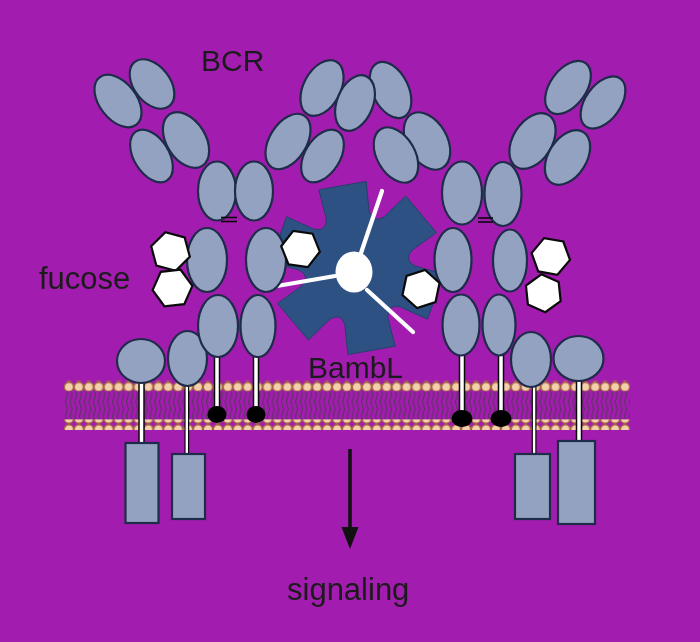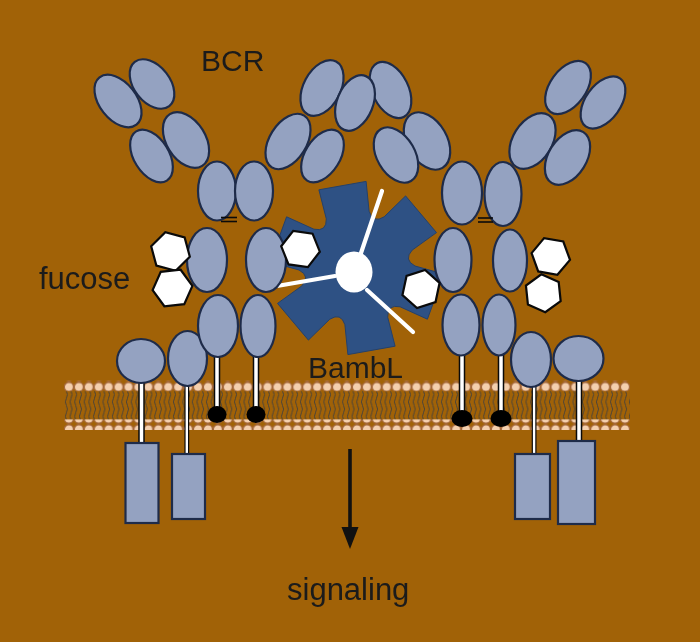--- a/index.html
+++ b/index.html
@@ -5,21 +5,21 @@
   html, body {
     margin: 0;
     padding: 0;
     background: #ffffff;
     font-family: "Liberation Sans", sans-serif;
   }
   #stage {
     position: relative;
     width: 700px;
     height: 642px;
-    background: #a16207;
+    background: #a21caf;
     overflow: hidden;
   }
   svg { display: block; }
 
   
   .domain-group {
     stroke: #1e2b49;
     stroke-width: 2.2px;
   }
   

